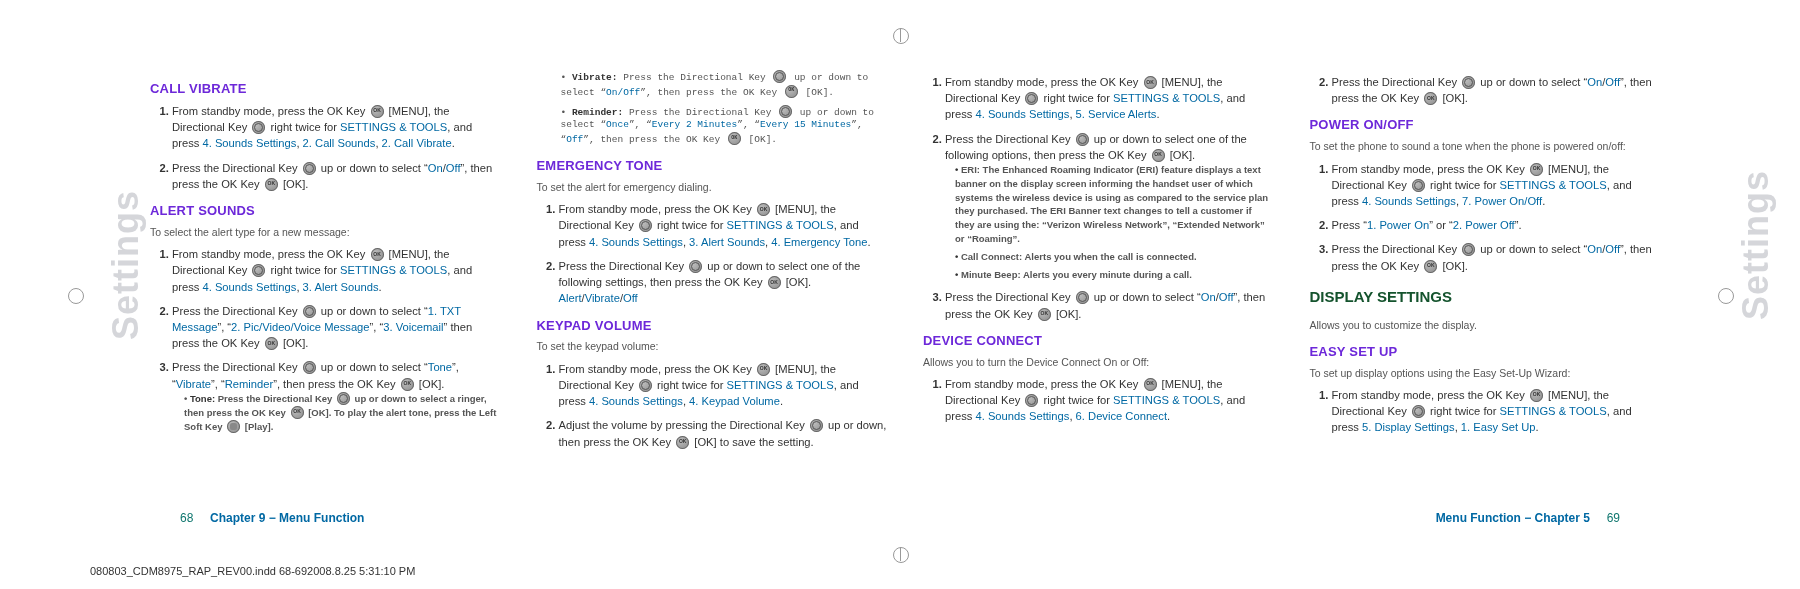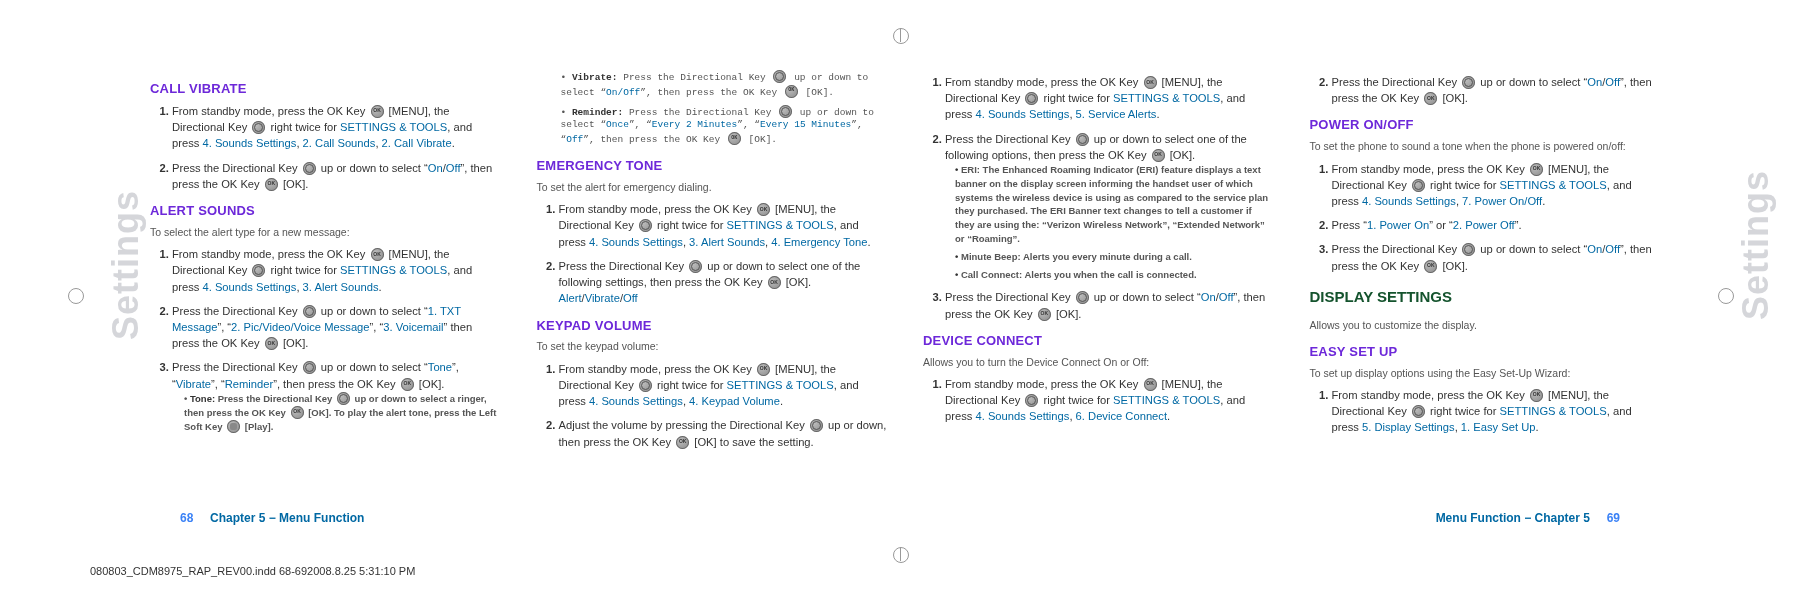--- a/index.html
+++ b/index.html
@@ -17,21 +17,21 @@
   ol > li { margin-bottom: 8px; font-weight: 700; color: #333; }
   ol > li span.body { font-weight: 400; }
   .link { color: #0068a3; font-weight: 400; }
   .okicon, .diricon, .softicon { display: inline-block; width: 13px; height: 13px; border-radius: 50%; vertical-align: -3px; margin: 0 2px; position: relative; background: radial-gradient(circle at 35% 35%, #bbb, #888); box-shadow: inset 0 0 0 1px #666; }
   .okicon::after { content: "OK"; position: absolute; font-size: 5px; font-weight: 700; color: #333; left: 50%; top: 50%; transform: translate(-50%, -52%); }
   .diricon::after { content: ""; position: absolute; inset: 2px; border-radius: 50%; border: 1px solid #555; }
   .softicon::after { content: ""; position: absolute; left: 3px; top: 3px; width: 7px; height: 7px; border-radius: 2px; background: #888; }
   .note { font-size: 9.5px; line-height: 1.35; color: #555; padding-left: 12px; margin-bottom: 5px; }
   .note b { color: #333; font-size: 9.5px; }
   .footer { position: absolute; bottom: 64px; left: 0; right: 0; display: flex; justify-content: space-between; padding: 0 180px; color: #0068a3; font-size: 12px; font-weight: 700; }
-  .footer .pg { color: #3b82f6; font-weight: 700; }
+  .footer .pg { color: #0f766e; font-weight: 400; }
   .crop { position: absolute; width: 14px; height: 14px; }
   .crop::before, .crop::after { content: ""; position: absolute; background: #999; }
   .crop.tc { left: 50%; top: 28px; transform: translateX(-50%); }
   .crop.bc { left: 50%; bottom: 28px; transform: translateX(-50%); }
   .crop.tc::before, .crop.bc::before { width: 14px; height: 14px; border: 1px solid #999; border-radius: 50%; background: none; }
   .crop.tc::after, .crop.bc::after { width: 1px; height: 14px; left: 7px; top: 0; }
   .crop.l { left: 68px; top: 50%; transform: translateY(-50%); }
   .crop.r { right: 68px; top: 50%; transform: translateY(-50%); }
   .crop.l::before, .crop.r::before { width: 14px; height: 14px; border: 1px solid #999; border-radius: 50%; background: none; }
   .meta { position: absolute; bottom: 12px; left: 0; right: 0; display: flex; padding: 0 90px; color: #333; font-size: 11px; }
@@ -113,22 +113,22 @@
     <div class="col">
       <ol>
         <li><span class="body">
           <span>From standby mode, press the OK Key </span><span class="okicon"></span><span> [MENU], the Directional Key </span><span class="diricon"></span><span> right twice for </span><span class="link">SETTINGS &amp; TOOLS</span><span>, and press </span><span class="link">4. Sounds Settings</span><span>, </span><span class="link">5. Service Alerts</span><span>.</span>
         </span></li>
         <li><span class="body">
           <span>Press the Directional Key </span><span class="diricon"></span><span> up or down to select one of the following options, then press the OK Key </span><span class="okicon"></span><span> [OK].</span>
         </span>
           <ul class="bullets">
             <li><b>ERI:</b><span>  The Enhanced Roaming Indicator (ERI) feature displays a text banner on the display screen informing the handset user of which systems the wireless device is using as compared to the service plan they purchased. The ERI Banner text changes to tell a customer if they are using the: “Verizon Wireless Network”, “Extended Network” or “Roaming”.</span></li>
+            <li><b>Call Connect:</b><span>  Alerts you when the call is connected.</span></li>
             <li><b>Minute Beep:</b><span>  Alerts you every minute during a call.</span></li>
-            <li><b>Call Connect:</b><span>  Alerts you when the call is connected.</span></li>
           </ul>
         </li>
         <li><span class="body">
           <span>Press the Directional Key </span><span class="diricon"></span><span> up or down to select “</span><span class="link">On</span><span>/</span><span class="link">Off</span><span>”, then press the OK Key </span><span class="okicon"></span><span> [OK].</span>
         </span></li>
       </ol>
 
       <div class="H">DEVICE CONNECT</div>
       <div class="sub">Allows you to turn the Device Connect On or Off:</div>
       <ol>
@@ -169,21 +169,21 @@
           <span>From standby mode, press the OK Key </span><span class="okicon"></span><span> [MENU], the Directional Key </span><span class="diricon"></span><span> right twice for </span><span class="link">SETTINGS &amp; TOOLS</span><span>, and press </span><span class="link">5. Display Settings</span><span>, </span><span class="link">1. Easy Set Up</span><span>.</span>
         </span></li>
       </ol>
     </div>
 
   </div>
 
   <div class="footer">
     <div>
       <span class="pg">68</span>&nbsp;&nbsp;&nbsp;&nbsp;
-      <span>Chapter 5 − Menu Function</span>
+      <span>Chapter 9 − Menu Function</span>
     </div>
     <div>
       <span>Menu Function − Chapter 5</span>&nbsp;&nbsp;&nbsp;&nbsp;
       <span class="pg">69</span>
     </div>
   </div>
 
   <div class="meta">
     <span>080803_CDM8975_RAP_REV00.indd   68-69</span>
     <span>2008.8.25   5:31:10 PM</span>

